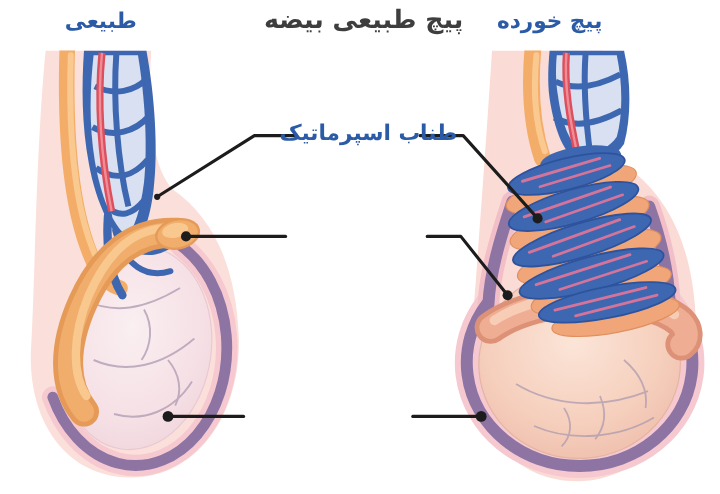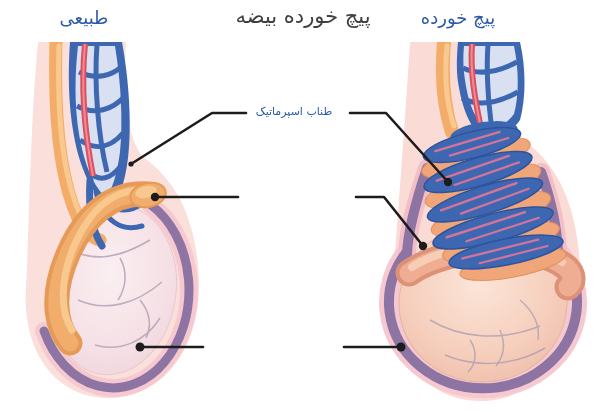--- a/index.html
+++ b/index.html
@@ -9,29 +9,29 @@
     background:#ffffff;
     overflow:hidden;
     font-family:"DejaVu Sans", sans-serif;
   }
   .stage svg{position:absolute;left:0;top:0;}
   .txt{
     position:absolute;
     transform:translateX(-50%);
     direction:rtl;
     white-space:nowrap;
-    font-weight:normal;
+    font-weight:bold;
     color:#2b5aa7;
     line-height:22px;
     text-align:center;
   }
   .hdr-normal  {left:84px;  top:7px;  font-size:18px;}
   .hdr-main    {left:303px; top:5px;  font-size:21px; color:#3e3e3e;}
   .hdr-twisted {left:458px; top:7px;  font-size:18px;}
-  .lbl-spermatic{left:294px; top:101px; font-size:11px;}
+  .lbl-spermatic{left:307px; top:101px; font-size:18px;}
   .lbl-epi      {left:297px; top:185px; font-size:16.5px;}
   .lbl-tunica   {left:272px; top:335px; font-size:16.5px;}
 </style>
 </head>
 <body>
 
 <div class="stage">
 
 <svg width="600" height="412" viewBox="0 0 600 412" aria-hidden="true">
   <defs>
@@ -190,16 +190,16 @@
     <circle cx="131" cy="164" r="2.6"></circle>
     <circle cx="448" cy="182" r="4.2"></circle>
     <circle cx="155" cy="197" r="4.2"></circle>
     <circle cx="423" cy="246" r="4.2"></circle>
     <circle cx="140" cy="347" r="4.5"></circle>
     <circle cx="401" cy="347" r="4.5"></circle>
   </g>
 </svg>
 
   <div class="txt hdr-normal">طبیعی</div>
-  <div class="txt hdr-main">پیچ خورده بیضه</div>
+  <div class="txt hdr-main">پیچ طبیعی بیضه</div>
   <div class="txt hdr-twisted">پیچ خورده</div>
   <div class="txt lbl-spermatic">طناب اسپرماتیک</div>
 </div>
 
 </body></html>

